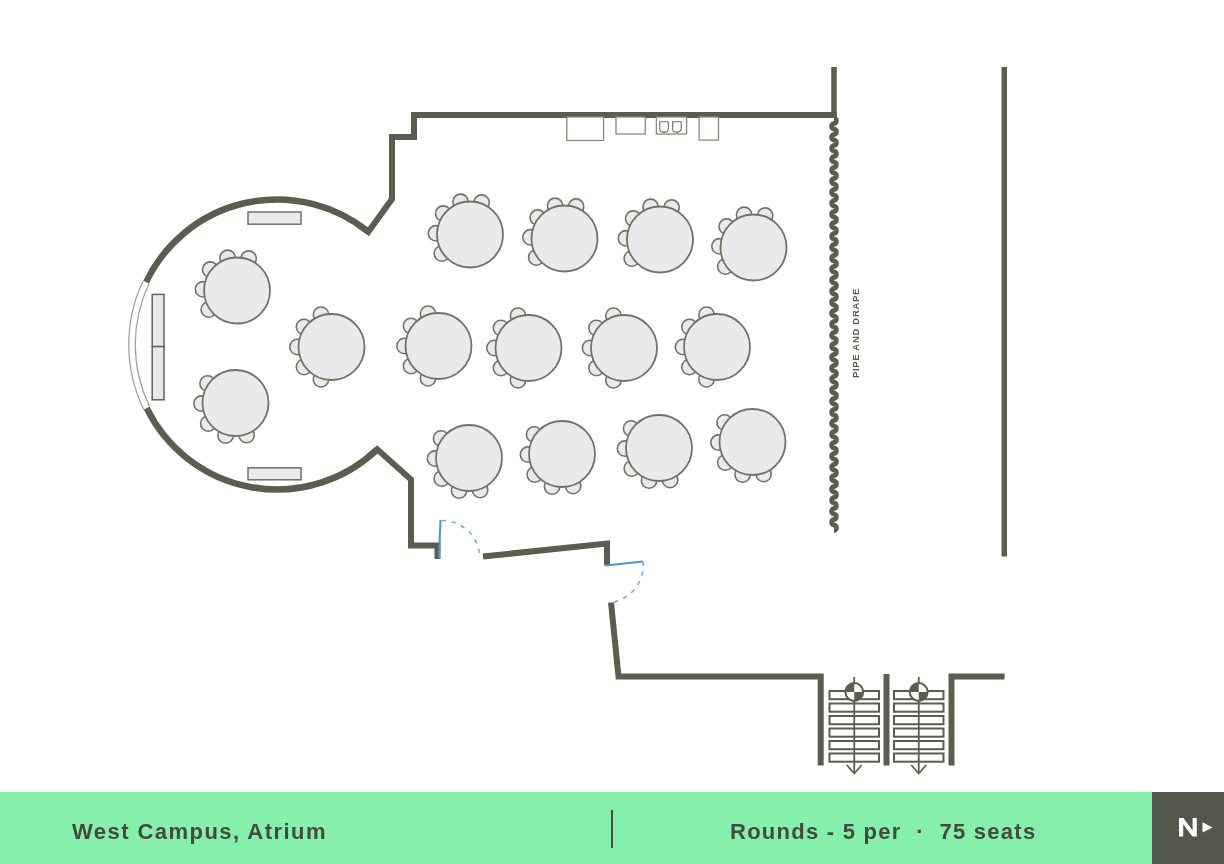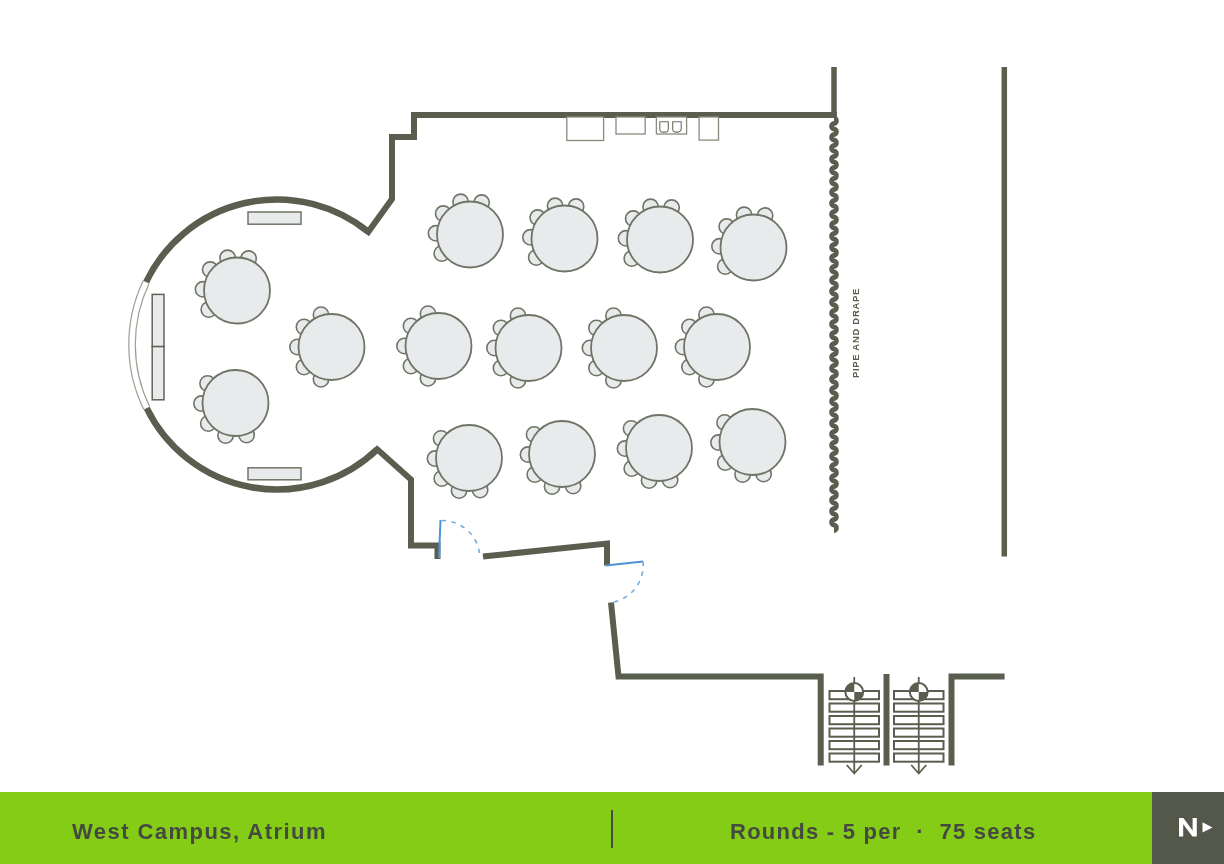--- a/index.html
+++ b/index.html
@@ -1,18 +1,18 @@
 <!DOCTYPE html>
 <html><head>
 <meta charset="utf-8">
 <style>
   html,body { margin:0; padding:0; background:#fff; width:1224px; height:864px; overflow:hidden; }
   * { box-sizing:border-box; }
   .plan { position:absolute; left:0; top:0; }
-  .footer { position:absolute; left:0; top:792px; width:1224px; height:72px; background:#84cc16;
+  .footer { position:absolute; left:0; top:792px; width:1224px; height:72px; background:#86efac;
             font-family:"Liberation Sans", sans-serif; }
   .fleft { position:absolute; left:72px; top:4px; height:100%; display:flex; align-items:center;
            font-size:22px; font-weight:bold; color:#454A41; letter-spacing:1.45px; }
   .divider { position:absolute; left:611px; top:18px; width:2px; height:38px; background:#4a4a4a; }
   .fright { position:absolute; left:730px; top:4px; height:100%; display:flex; align-items:center;
             font-size:22px; font-weight:bold; color:#454A41; letter-spacing:1.25px; }
   .nbox { position:absolute; left:1151.5px; top:-0.5px; width:72.5px; height:72.5px; background:#53584A;
           display:flex; align-items:center; justify-content:flex-start; padding-left:27.5px; }
 </style>
 </head>

